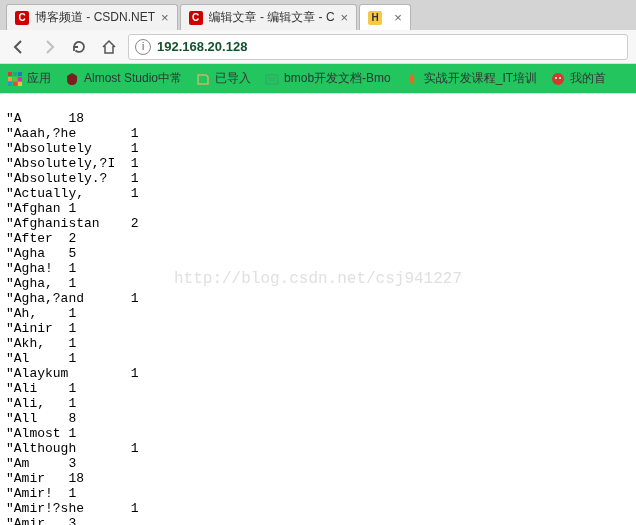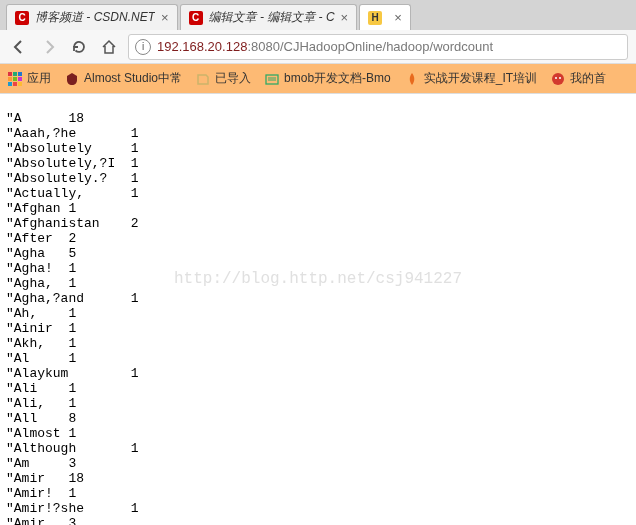--- a/index.html
+++ b/index.html
@@ -40,21 +40,20 @@
     width: 14px; height: 14px;
     margin-right: 6px;
     flex: 0 0 auto;
     display: flex; align-items: center; justify-content: center;
   }
   .tab .title {
     white-space: nowrap;
     overflow: hidden;
     text-overflow: ellipsis;
     flex: 1 1 auto;
-    font-style: italic;
   }
   .tab .close {
     margin-left: 6px;
     color: #666;
     font-size: 13px;
     flex: 0 0 auto;
   }
   .tab.active { background: #fff; }
   .addrbar {
     display: flex;
@@ -85,27 +84,27 @@
   }
   .url-wrap .info-icon {
     width: 16px; height: 16px;
     border: 1px solid #888;
     border-radius: 50%;
     color: #555;
     font-size: 10px;
     display: flex; align-items: center; justify-content: center;
     margin-right: 6px;
   }
-  .url-wrap .host { color: #7f1d1d; }
+  .url-wrap .host { color: #14532d; font-weight: bold; }
   .url-wrap .path { color: #7a7a7a; }
   .bookmarks {
     display: flex;
     align-items: center;
     height: 30px;
-    background: #fdba74;
+    background: #22c55e;
     border-bottom: 1px solid #ddd;
     padding: 0 8px;
     font-size: 12px;
     color: #333;
     white-space: nowrap;
     overflow: hidden;
     text-align: right;
   }
   .bm {
     display: flex;
@@ -183,21 +182,20 @@
       </svg>
   </div>
   <div class="navbtn">
     <svg width="16" height="16" viewBox="0 0 16 16">
         <path d="M2 8 L8 2 L14 8 M4 7 V14 H12 V7" fill="none" stroke="#555" stroke-width="1.5"></path>
       </svg>
   </div>
   <div class="url-wrap">
     <span class="info-icon">i</span>
     <span class="host">192.168.20.128</span>
-      <span class="path">:8080/CJHadoopOnline/hadoop/wordcount</span>
   </div>
 </div>
 
 <div class="bookmarks">
   <div class="bm">
     <span class="bicon">
       <span class="apps-icon">
         <span style="background:#d34"></span>
           <span style="background:#2a7"></span>
           <span style="background:#27c"></span>
@@ -251,21 +249,21 @@
             <circle cx="7" cy="7" r="6" fill="#d23a2e"></circle>
             <circle cx="5" cy="6" r="1" fill="#fff"></circle>
             <circle cx="9" cy="6" r="1" fill="#fff"></circle>
           </svg>
         </span>
         <span>我的首</span>
       </div>
     </div>
 </div>
 
-<div class="watermark">http://blog.http.net/csj941227</div>
+<div class="watermark">http://blog.csdn.net/csj941227</div>
 
 <pre class="content" id="content">"A      18
 "Aaah,?he       1
 "Absolutely     1
 "Absolutely,?I  1
 "Absolutely.?   1
 "Actually,      1
 "Afghan 1
 "Afghanistan    2
 "After  2

